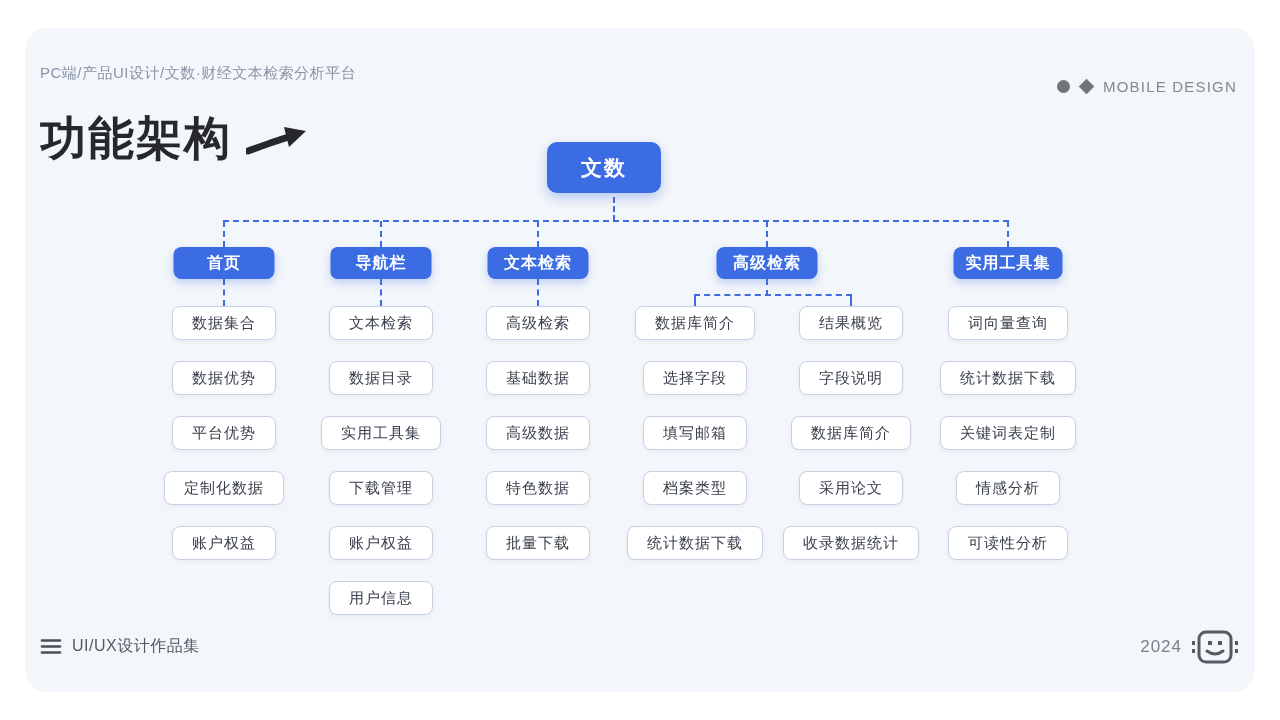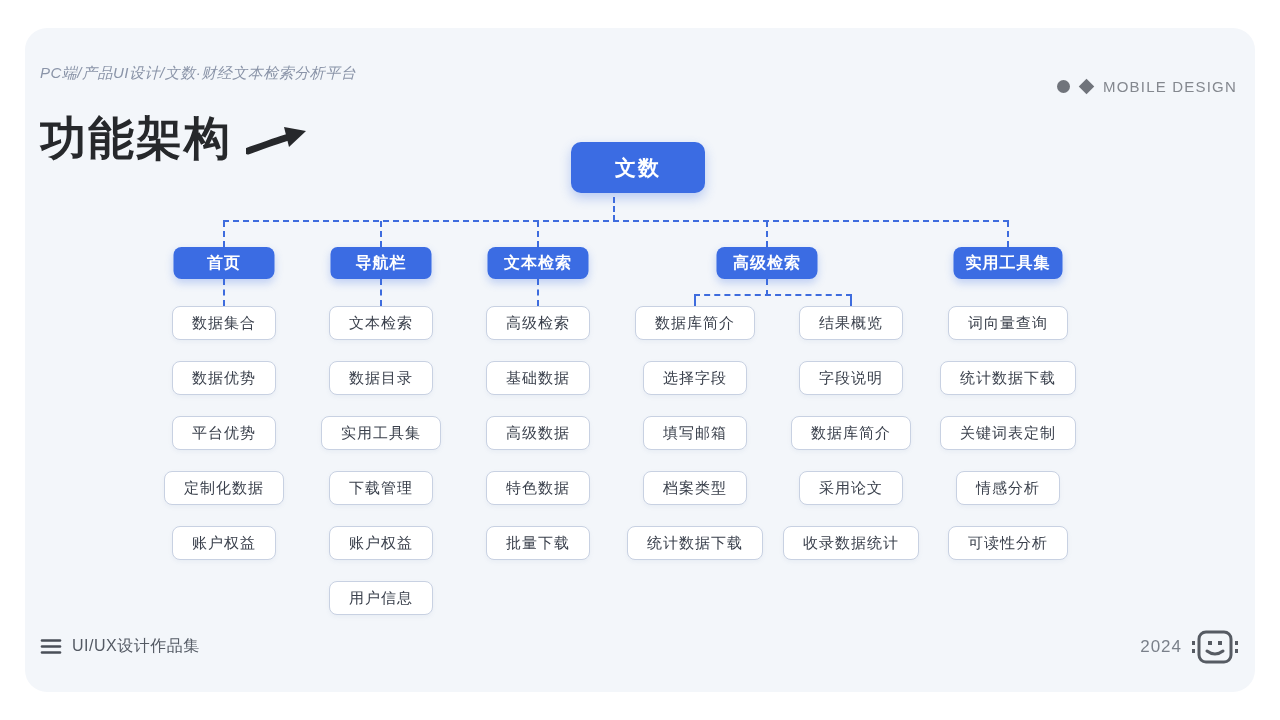--- a/index.html
+++ b/index.html
@@ -1,34 +1,34 @@
 <!DOCTYPE html>
 <html><head>
 <meta charset="utf-8">
 <style>
   * { margin:0; padding:0; box-sizing:border-box; }
   html,body { width:1280px; height:720px; background:#ffffff; font-family:"Liberation Sans","DejaVu Sans",sans-serif; overflow:hidden; }
   #stage { position:relative; width:1280px; height:720px; }
 
   .card { position:absolute; left:25px; top:28px; width:1230px; height:664px; background:#F3F6FA; border-radius:22px; }
 
-  .breadcrumb { position:absolute; left:40px; top:64px; font-size:15px; letter-spacing:.5px; color:#8A94A8;font-style:italic; }
+  .breadcrumb { position:absolute; left:40px; top:64px; font-size:15px; letter-spacing:.5px; color:#8A94A8; }
 
   .brand { position:absolute; top:78px; right:43px; display:flex; align-items:center; gap:9px; }
   .brand .dot { width:13px; height:13px; border-radius:50%; background:#70747B; }
   .brand .diamond { width:11px; height:11px; background:#70747B; transform:rotate(45deg); margin:0 2px; }
   .brand .brand-text { font-size:15px; letter-spacing:1.2px; color:#84888F; font-weight:500; }
 
   .title-wrap { position:absolute; left:40px; top:108px; display:flex; align-items:center; gap:14px; }
   .page-title { font-size:46px; font-weight:900; color:#26282B; letter-spacing:2px; }
   .title-arrow { margin-top:6px; }
 
-  .node-root { position:absolute; left:547px; top:142px; width:134px; height:51px; border-radius:10px;
+  .node-root { position:absolute; left:547px; top:142px; width:114px; height:51px; border-radius:10px;
     display:flex; align-items:center; justify-content:center; color:#fff; font-size:21px; font-weight:700;
-    letter-spacing:2px; box-shadow:0 5px 12px rgba(59,108,227,.32);margin-left:24px; }
+    letter-spacing:2px; box-shadow:0 5px 12px rgba(59,108,227,.32); }
 
   .branch { position:absolute; top:247px; transform:translateX(-50%); min-width:101px; height:32px; padding:0 12px;
     border-radius:8px; display:flex; align-items:center; justify-content:center; color:#fff; font-size:16px;
     font-weight:600; letter-spacing:1px; box-shadow:0 4px 9px rgba(59,108,227,.28); }
 
   .col { position:absolute; top:306px; width:0; display:flex; flex-direction:column; gap:21px; align-items:center; }
   .leaf { flex:none; height:34px; padding:0 19px; background:#FFFFFF; border:1px solid #C8D1E2; border-radius:8px;
     display:flex; align-items:center; justify-content:center; font-size:15px; color:#3A404C; letter-spacing:1px;
     white-space:nowrap; box-shadow:0 2px 4px rgba(120,140,180,.08); }
 

